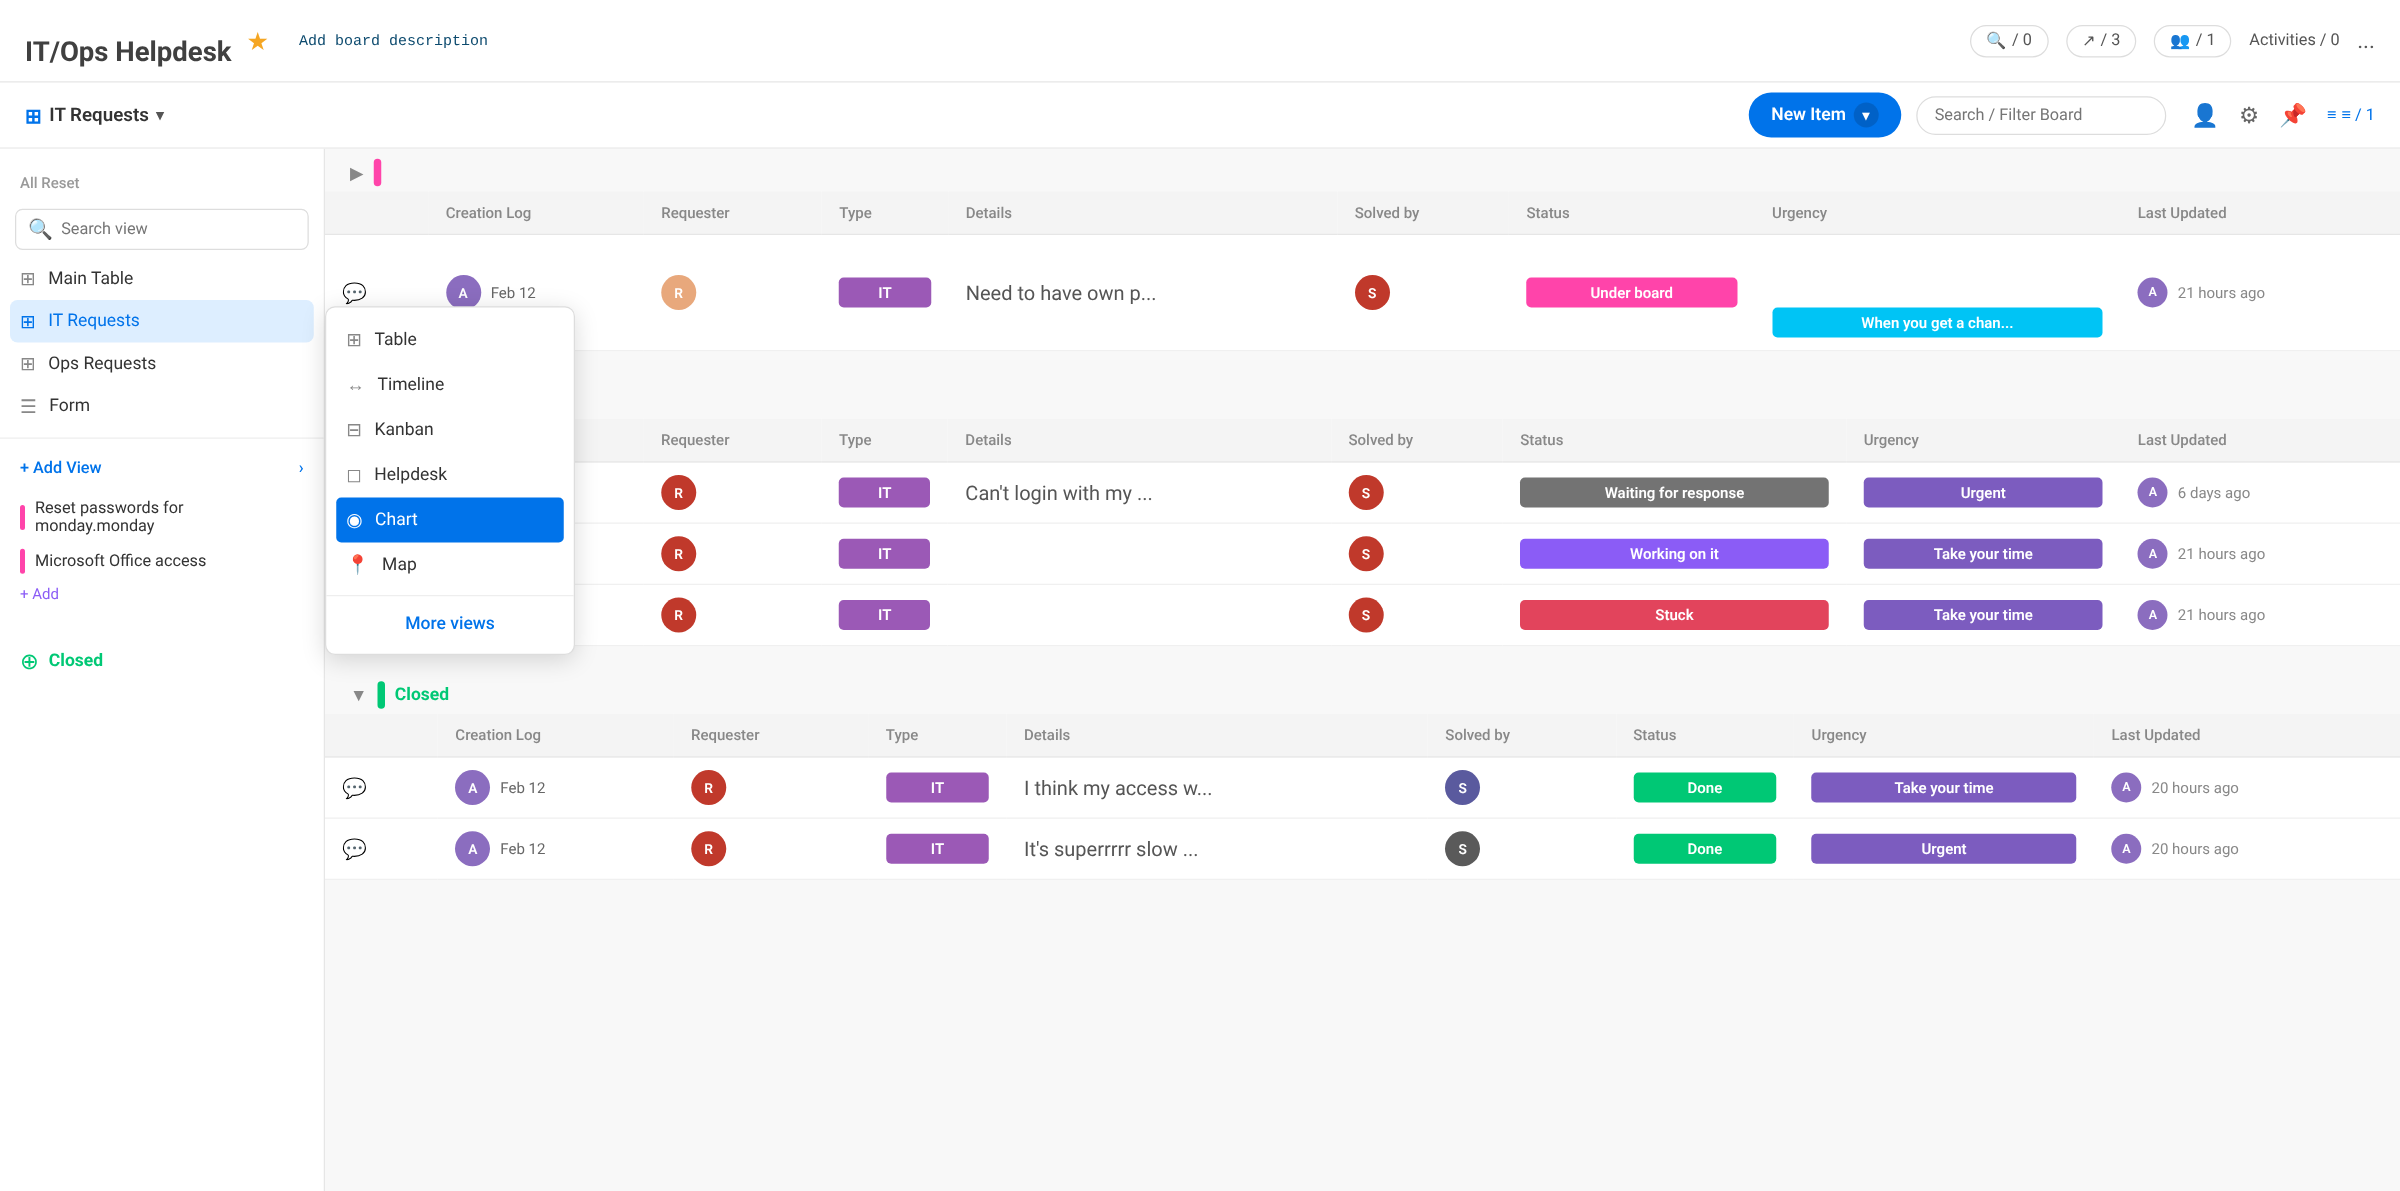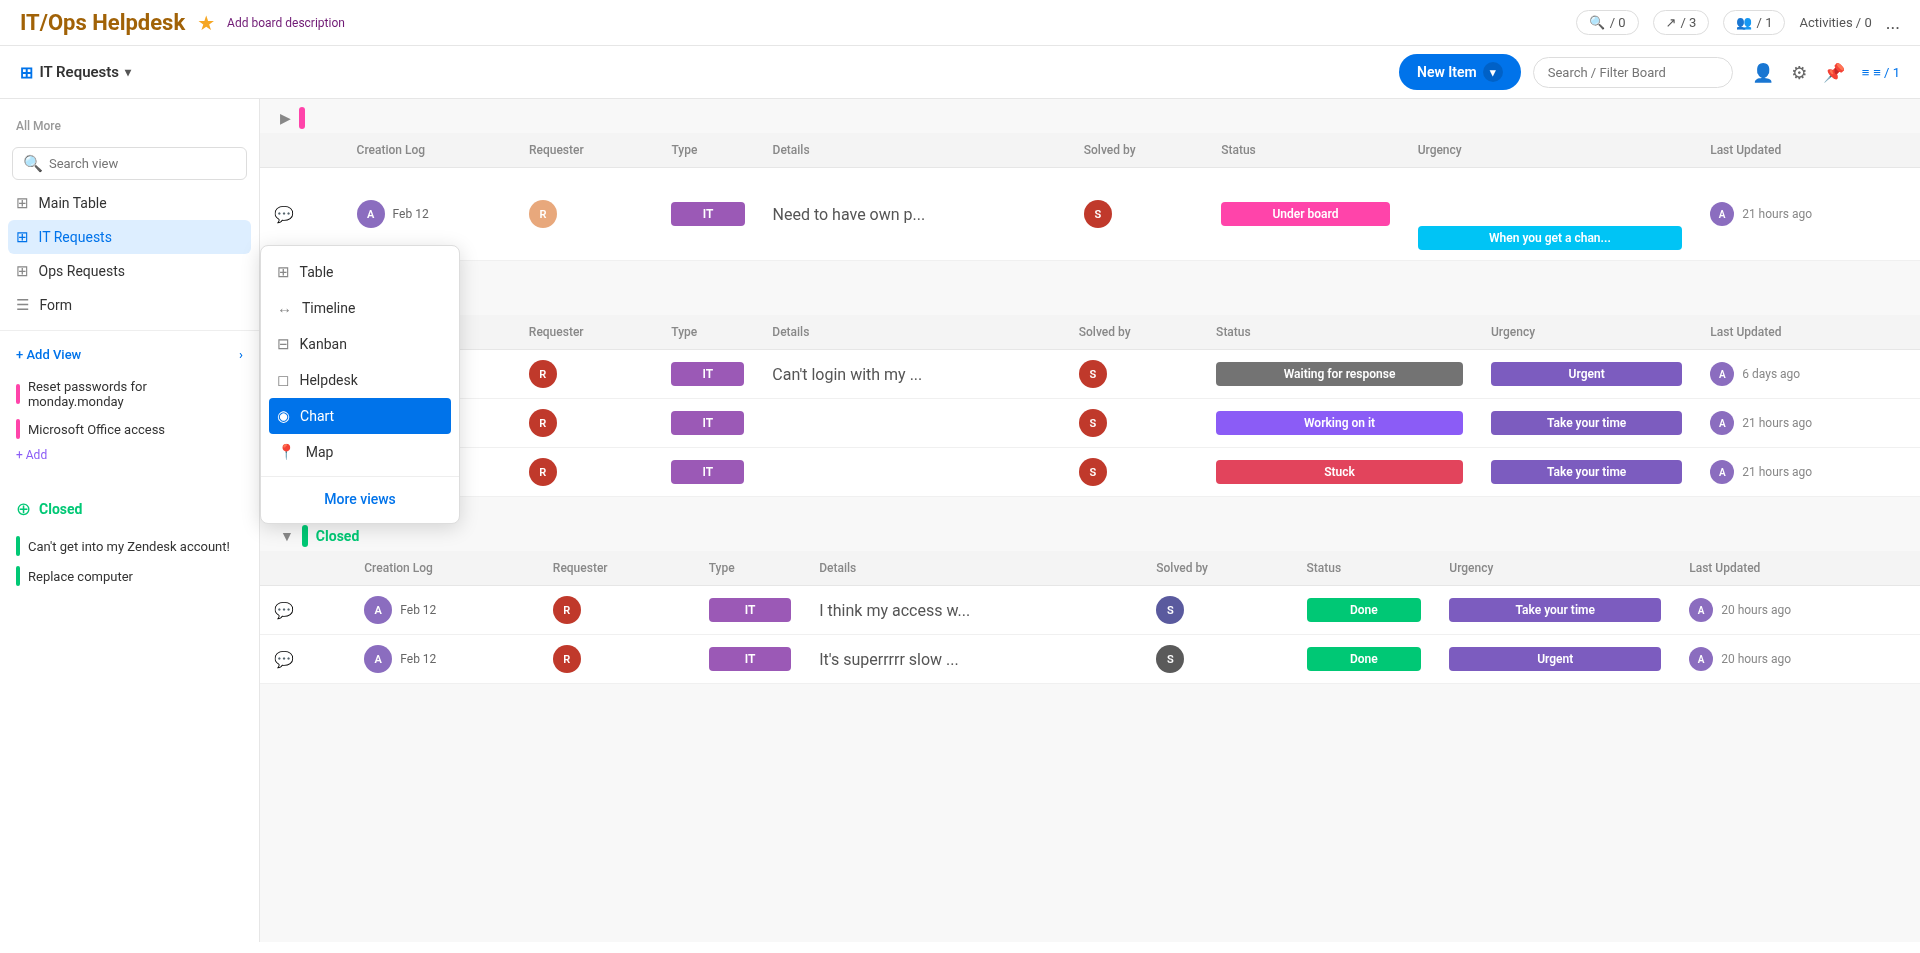--- a/index.html
+++ b/index.html
@@ -1,22 +1,22 @@
 <!DOCTYPE html>
 <html><head>
   <meta charset="utf-8">
   <style>
     * { box-sizing: border-box; margin: 0; padding: 0; font-family: -apple-system, BlinkMacSystemFont, 'Segoe UI', Roboto, sans-serif; }
     body { background: #fff; overflow: hidden; width: 1920px; height: 953px; position: relative; }
 
     
     .header { display: flex; align-items: center; padding: 10px 20px; border-bottom: 1px solid #e6e6e6; gap: 12px; }
-    .header-title { font-size: 22px; font-weight: 700; color: #a16207; }
+    .header-title { font-size: 22px; font-weight: 700; color: #404040; margin-top: 20px; }
     .star-icon { color: #f5a623; font-size: 20px; }
-    .header-subtitle { font-size: 12px; color: #701a75; margin-left: 0; }
+    .header-subtitle { font-size: 12px; color: #0c4a6e; margin-left: 12px; font-family: Liberation Mono, monospace; }
     .header-right { margin-left: auto; display: flex; align-items: center; gap: 14px; }
     .header-icon-btn { display: flex; align-items: center; gap: 4px; font-size: 13px; color: #555; cursor: pointer; border: 1px solid #ddd; border-radius: 20px; padding: 4px 12px; }
     .activities-btn { font-size: 13px; color: #555; cursor: pointer; }
     .more-btn { font-size: 18px; color: #555; cursor: pointer; }
 
     
     .toolbar { display: flex; align-items: center; padding: 8px 20px; border-bottom: 1px solid #e6e6e6; gap: 12px; }
     .board-name { display: flex; align-items: center; gap: 6px; font-size: 15px; font-weight: 600; color: #333; cursor: pointer; }
     .caret { font-size: 12px; color: #555; }
     .new-item-btn { background: #0073ea; color: #fff; border: none; border-radius: 20px; padding: 8px 18px; font-size: 14px; font-weight: 600; cursor: pointer; display: flex; align-items: center; gap: 6px; }
@@ -139,21 +139,21 @@
       <span>≡</span>
       <span>≡ / 1</span>
     </span>
   </div>
 </div>
 
 <div class="main-layout">
 
   <div class="sidebar">
     <div class="sidebar-inner">
-      <div class="sidebar-section-title">All More</div>
+      <div class="sidebar-section-title">All Reset</div>
       <div class="sidebar-search">
         <span>🔍</span>
         <input type="text" placeholder="Search view" style="">
       </div>
 
       <div class="sidebar-item">
         <span class="sidebar-item-icon">⊞</span>
         <span>Main Table</span>
       </div>
       <div class="sidebar-item active">
@@ -188,30 +188,20 @@
         <div class="add-item-btn">
           <span>+ Add</span>
         </div>
       </div>
 
       <div style="margin-top:20px;padding:8px 16px;display:flex;align-items:center;gap:8px;">
         <span style="color:#00c875;font-size:18px;">⊕</span>
         <span style="color:#00c875;font-weight:700;font-size:14px;">Closed</span>
       </div>
 
-      <div class="group-items">
-        <div class="group-item-row">
-          <div class="group-item-dot dot-green"></div>
-          <span>Can't get into my Zendesk account!</span>
-        </div>
-        <div class="group-item-row">
-          <div class="group-item-dot dot-green"></div>
-          <span>Replace computer</span>
-        </div>
-      </div>
     </div>
   </div>
 
   <div class="board-content">
 
     <div class="group-section">
       <div class="group-header-bar">
         <span class="collapse-icon">▶</span>
         <div style="width:6px;height:22px;background:#ff44aa;border-radius:3px;"></div>
       </div>

